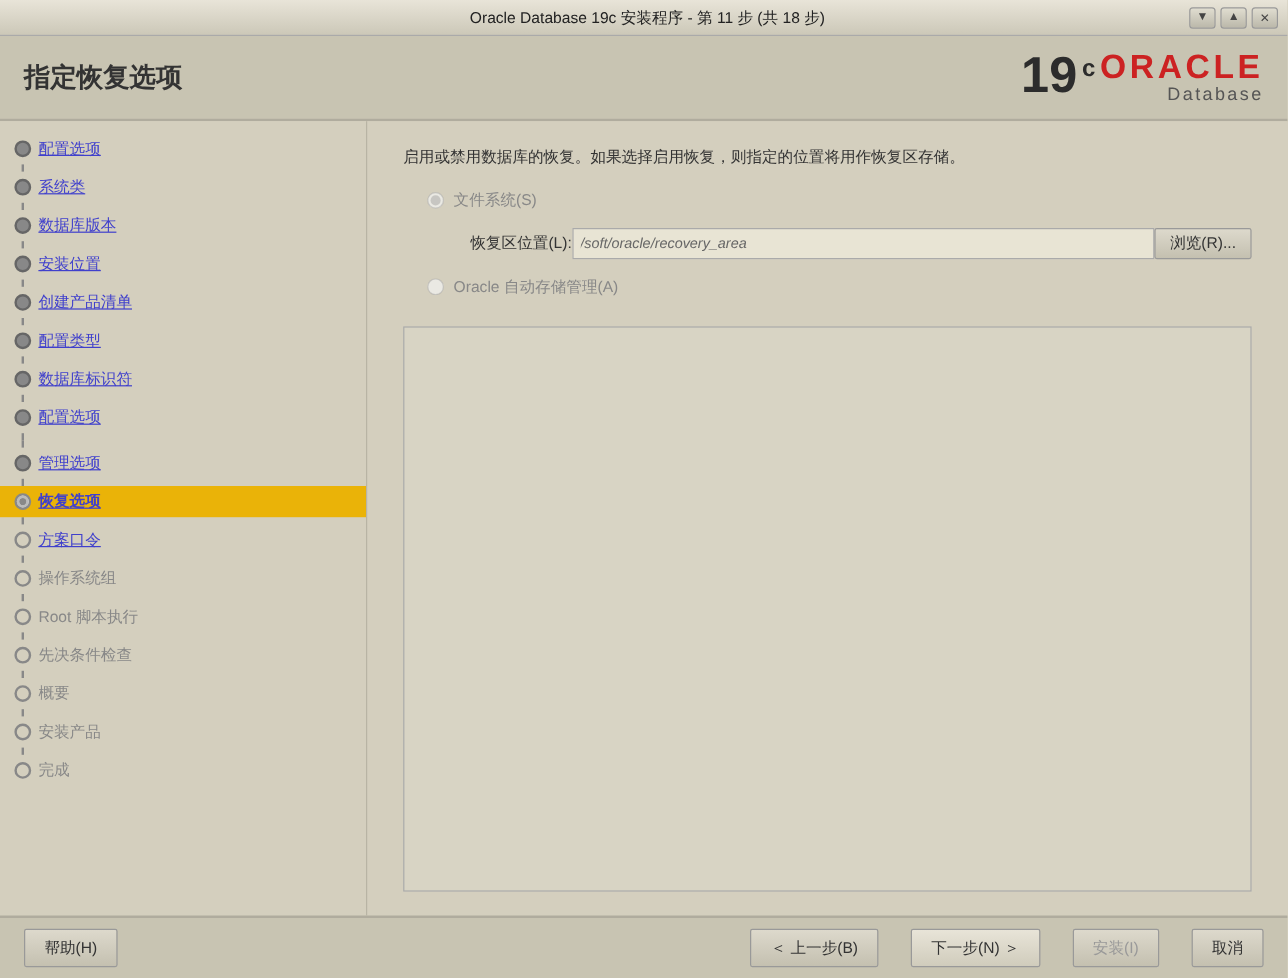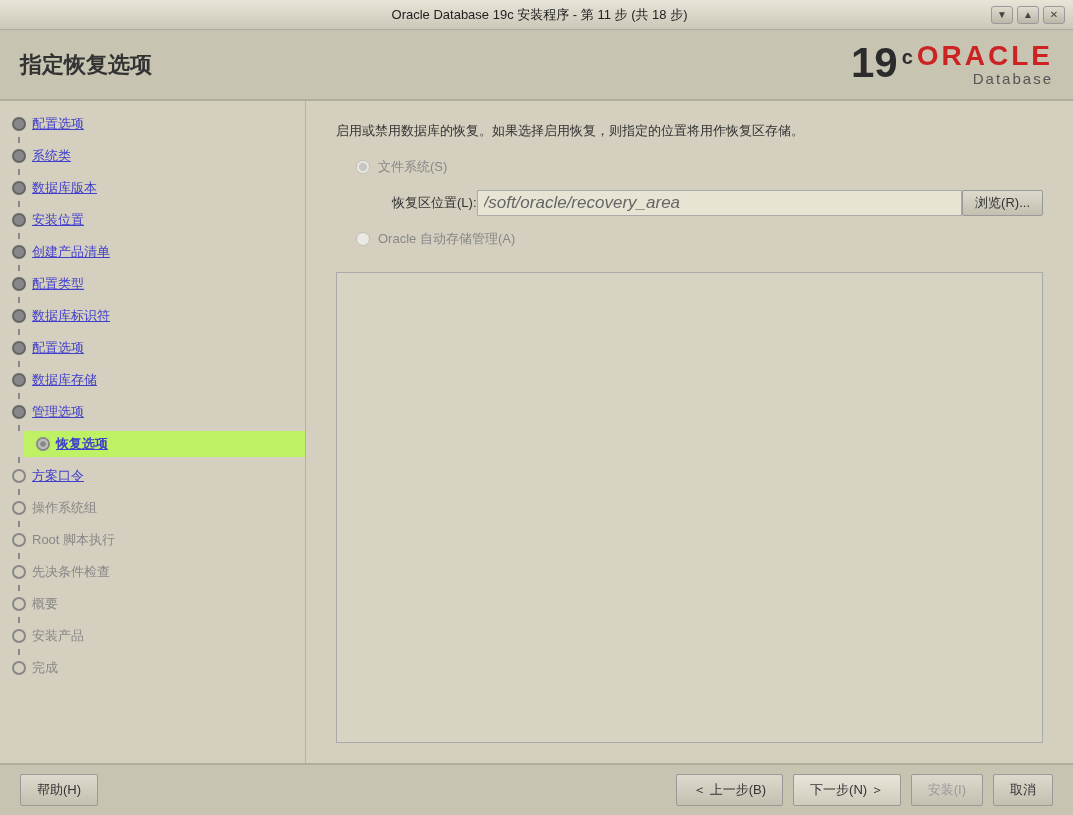--- a/index.html
+++ b/index.html
@@ -87,22 +87,21 @@
       overflow-y: auto;
     }
     .sidebar-item {
       display: flex;
       align-items: center;
       padding: 4px 8px 4px 12px;
       cursor: pointer;
       position: relative;
     }
     .sidebar-item.active {
-      background: #bef264;
-      margin-left: 24px;
+      background: #eab308;
     }
     .sidebar-item .bullet {
       width: 14px;
       height: 14px;
       border-radius: 50%;
       border: 2px solid #888;
       background: #d4cfbe;
       margin-right: 6px;
       flex-shrink: 0;
       display: flex;
@@ -191,21 +190,21 @@
       font-size: 13px;
       color: #333;
       white-space: nowrap;
     }
     .form-input {
       flex: 1;
       height: 26px;
       background: #e8e4d4;
       border: 1px solid #aaa;
       padding: 2px 6px;
-      font-size: 17px;
+      font-size: 12px;
       color: #666;
       font-style: italic;
     }
     .browse-btn {
       height: 26px;
       padding: 0 12px;
       background: linear-gradient(to bottom, #ddd9cc, #c4c0b0);
       border: 1px solid #999;
       border-radius: 2px;
       cursor: pointer;
@@ -227,21 +226,21 @@
     .footer {
       height: 52px;
       background: #c8c4b2;
       border-top: 2px solid #b0ac9e;
       display: flex;
       align-items: center;
       justify-content: space-between;
       padding: 0 20px;
     }
     .footer-left { display: flex; gap: 10px; }
-    .footer-right { display: flex; gap: 10px; }
+    .footer-right { display: flex; gap: 27px; }
     .footer-btn {
       height: 32px;
       padding: 0 16px;
       background: linear-gradient(to bottom, #ddd9cc, #c4c0b0);
       border: 1px solid #999;
       border-radius: 2px;
       cursor: pointer;
       font-size: 13px;
       color: #333;
       white-space: nowrap;
@@ -373,24 +372,20 @@
         <span class="sidebar-item-label">数据库标识符</span>
       </div>
       <div class="connector-line"></div>
 
       <div class="sidebar-item">
         <div class="bullet filled"></div>
         <span class="sidebar-item-label">配置选项</span>
       </div>
       <div class="connector-line"></div>
 
-      <div class="sidebar-item">
-        <div class="bullet filled"></div>
-        <span class="sidebar-item-label">数据库存储</span>
-      </div>
       <div class="connector-line"></div>
 
       <div class="sidebar-item">
         <div class="bullet filled"></div>
         <span class="sidebar-item-label">管理选项</span>
       </div>
       <div class="connector-line"></div>
 
       <div class="sidebar-item active">
         <div class="bullet current">

